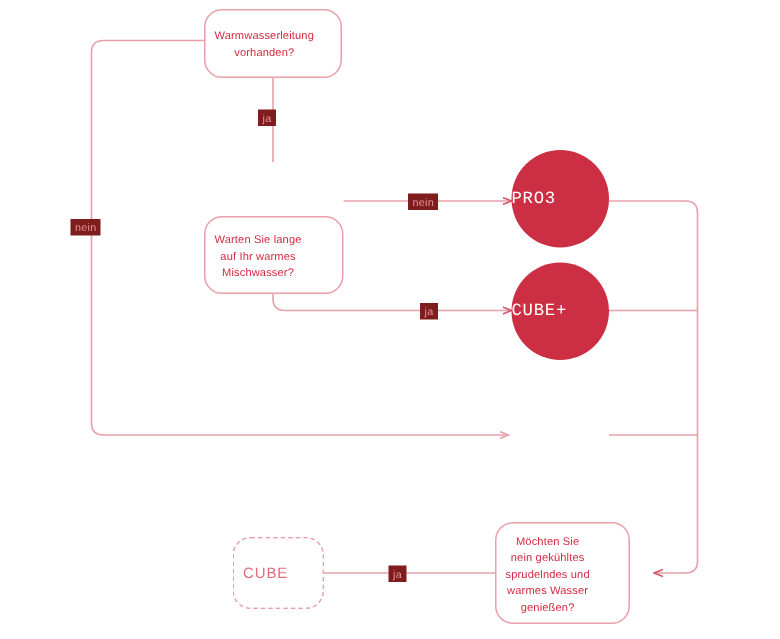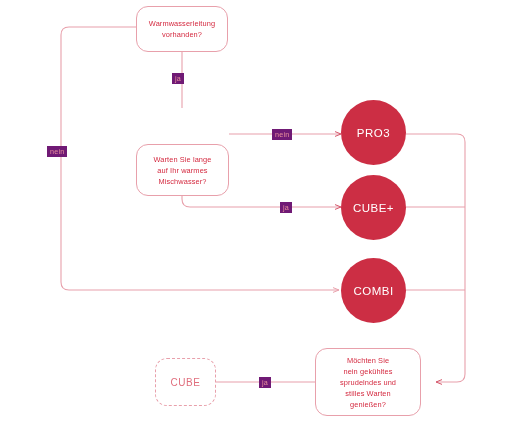--- a/index.html
+++ b/index.html
@@ -20,21 +20,20 @@
     left: 0;
     top: 0;
     width: 520px;
     height: 426px;
   }
   .node {
     position: absolute;
     box-sizing: border-box;
     display: flex;
     align-items: center;
-    justify-content: center;
     text-align: center;
   }
   .decision {
     border: 1px solid #e8a0ab;
     border-radius: 12px;
     background: #ffffff;
     color: #d4293f;
     font-size: 7.4px;
     line-height: 11px;
     padding: 4px 6px;
@@ -47,26 +46,27 @@
     color: #e06e7d;
     font-size: 10px;
     letter-spacing: 0.6px;
   }
   .product {
     border-radius: 50%;
     background: #cc2e44;
     color: #ffffff;
     font-size: 11.5px;
     letter-spacing: 0.5px;
+    font-family: Liberation Mono, monospace;
   }
   .edge-label {
     position: absolute;
     color: #e8909c;
     font-size: 7.2px;
-    background: #701a75;
+    background: #7f1d1d;
     padding: 1px 3px;
     letter-spacing: 0.2px;
     white-space: nowrap;
   }
 </style>
 </head>
 <body>
 
 <div id="canvas">
 
@@ -105,41 +105,38 @@
   </div>
 
   <div class="node decision" style="left:136px; top:108px; width:93px; height:52px;margin-top:36px;">
     <div>
       <div>Warten Sie lange</div>
       <div>auf Ihr warmes</div>
       <div>Mischwasser?</div>
     </div>
   </div>
 
-  <div class="node decision" style="left:315px; top:348px; width:106px; height:68px;">
+  <div class="node decision" style="left:330px; top:348px; width:90px; height:68px;">
     <div>
       <div>Möchten Sie</div>
       <div>nein gekühltes</div>
       <div>sprudelndes und</div>
-      <div>stilles Warten</div>
+      <div>warmes Wasser</div>
       <div>genießen?</div>
     </div>
   </div>
 
   <div class="node product" style="left:341px; top:100px; width:65px; height:65px;">
     <span>PRO3</span>
   </div>
 
   <div class="node product" style="left:341px; top:175px; width:65px; height:65px;">
     <span>CUBE+</span>
   </div>
 
-  <div class="node product" style="left:341px; top:258px; width:65px; height:65px;">
-    <span>COMBI</span>
-  </div>
 
   <div class="node decision dashed" style="left:155px; top:358px; width:61px; height:48px;">
     <span class="cube-label">CUBE</span>
   </div>
 
   <div class="edge-label" style="left:172px; top:73px;">ja</div>
 
   <div class="edge-label" style="left:47px; top:146px;">nein</div>
 
   <div class="edge-label" style="left:272px; top:129px;">nein</div>

